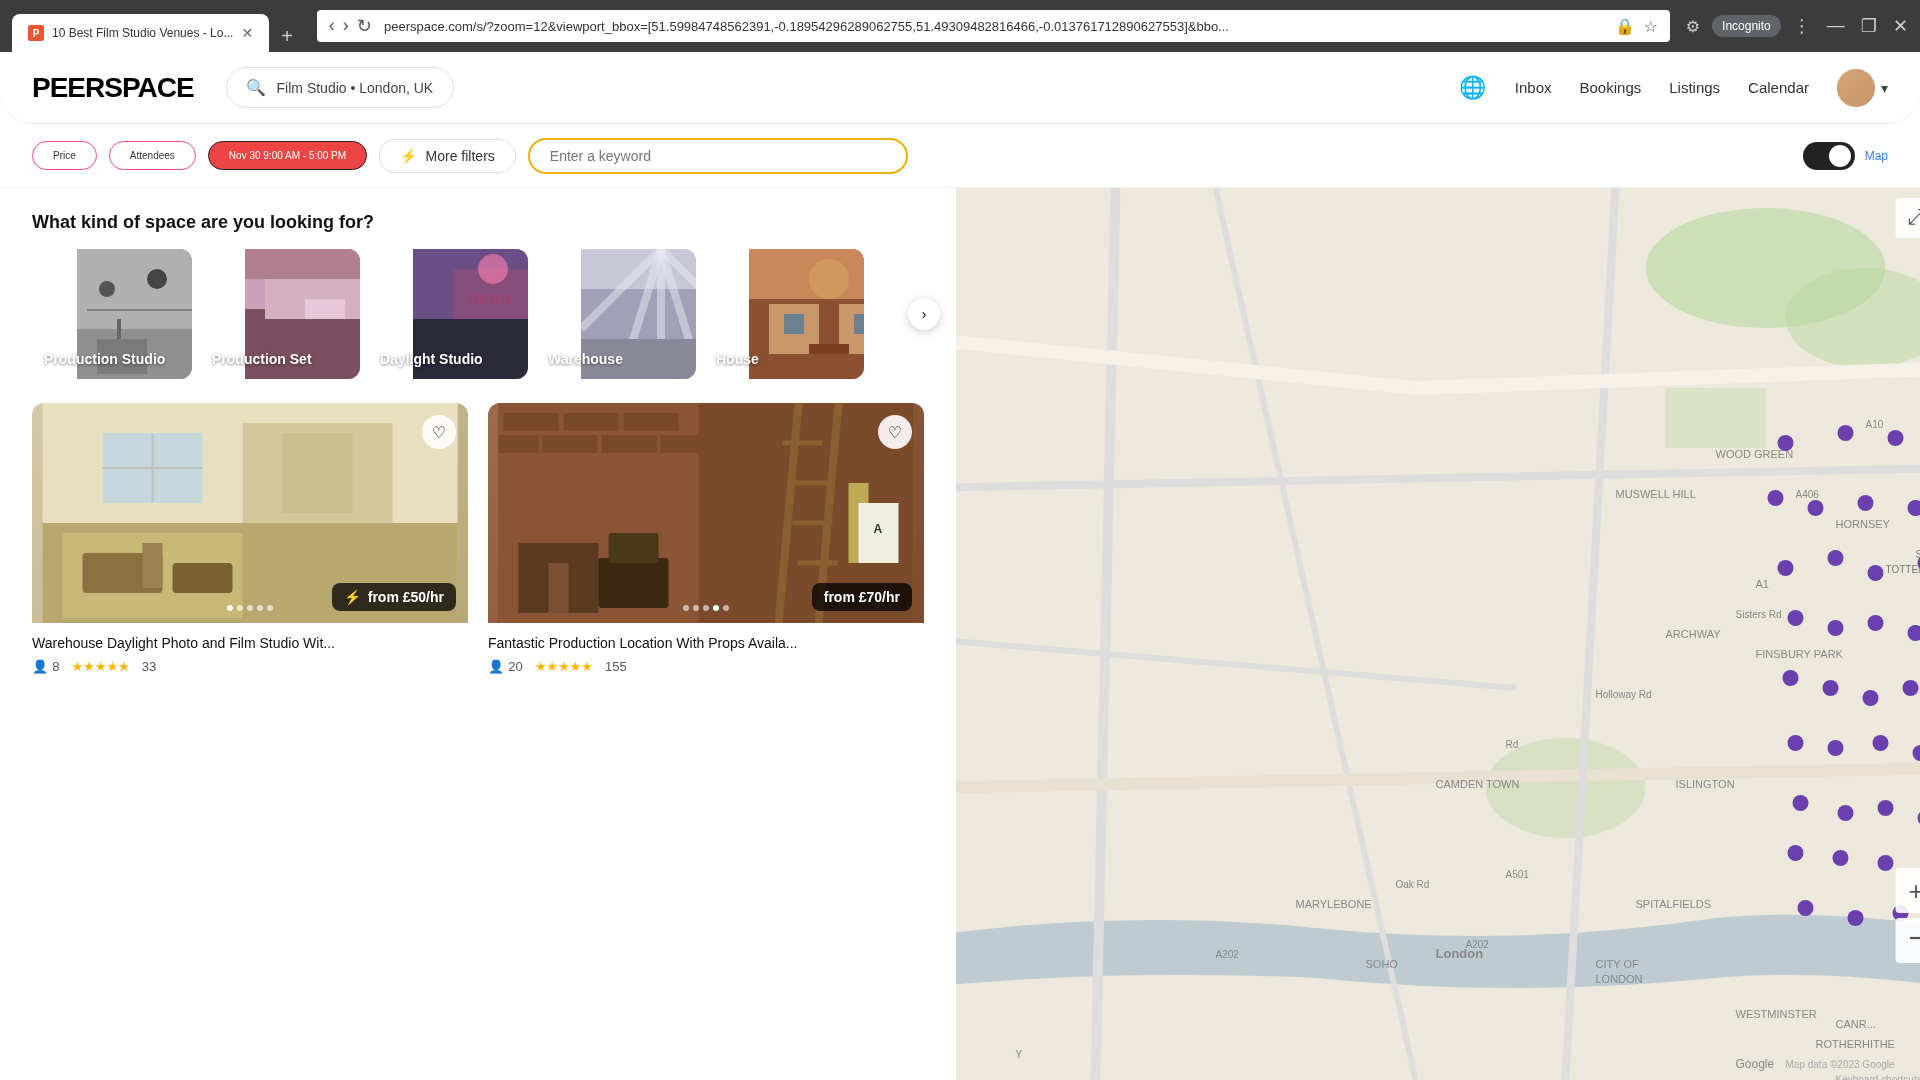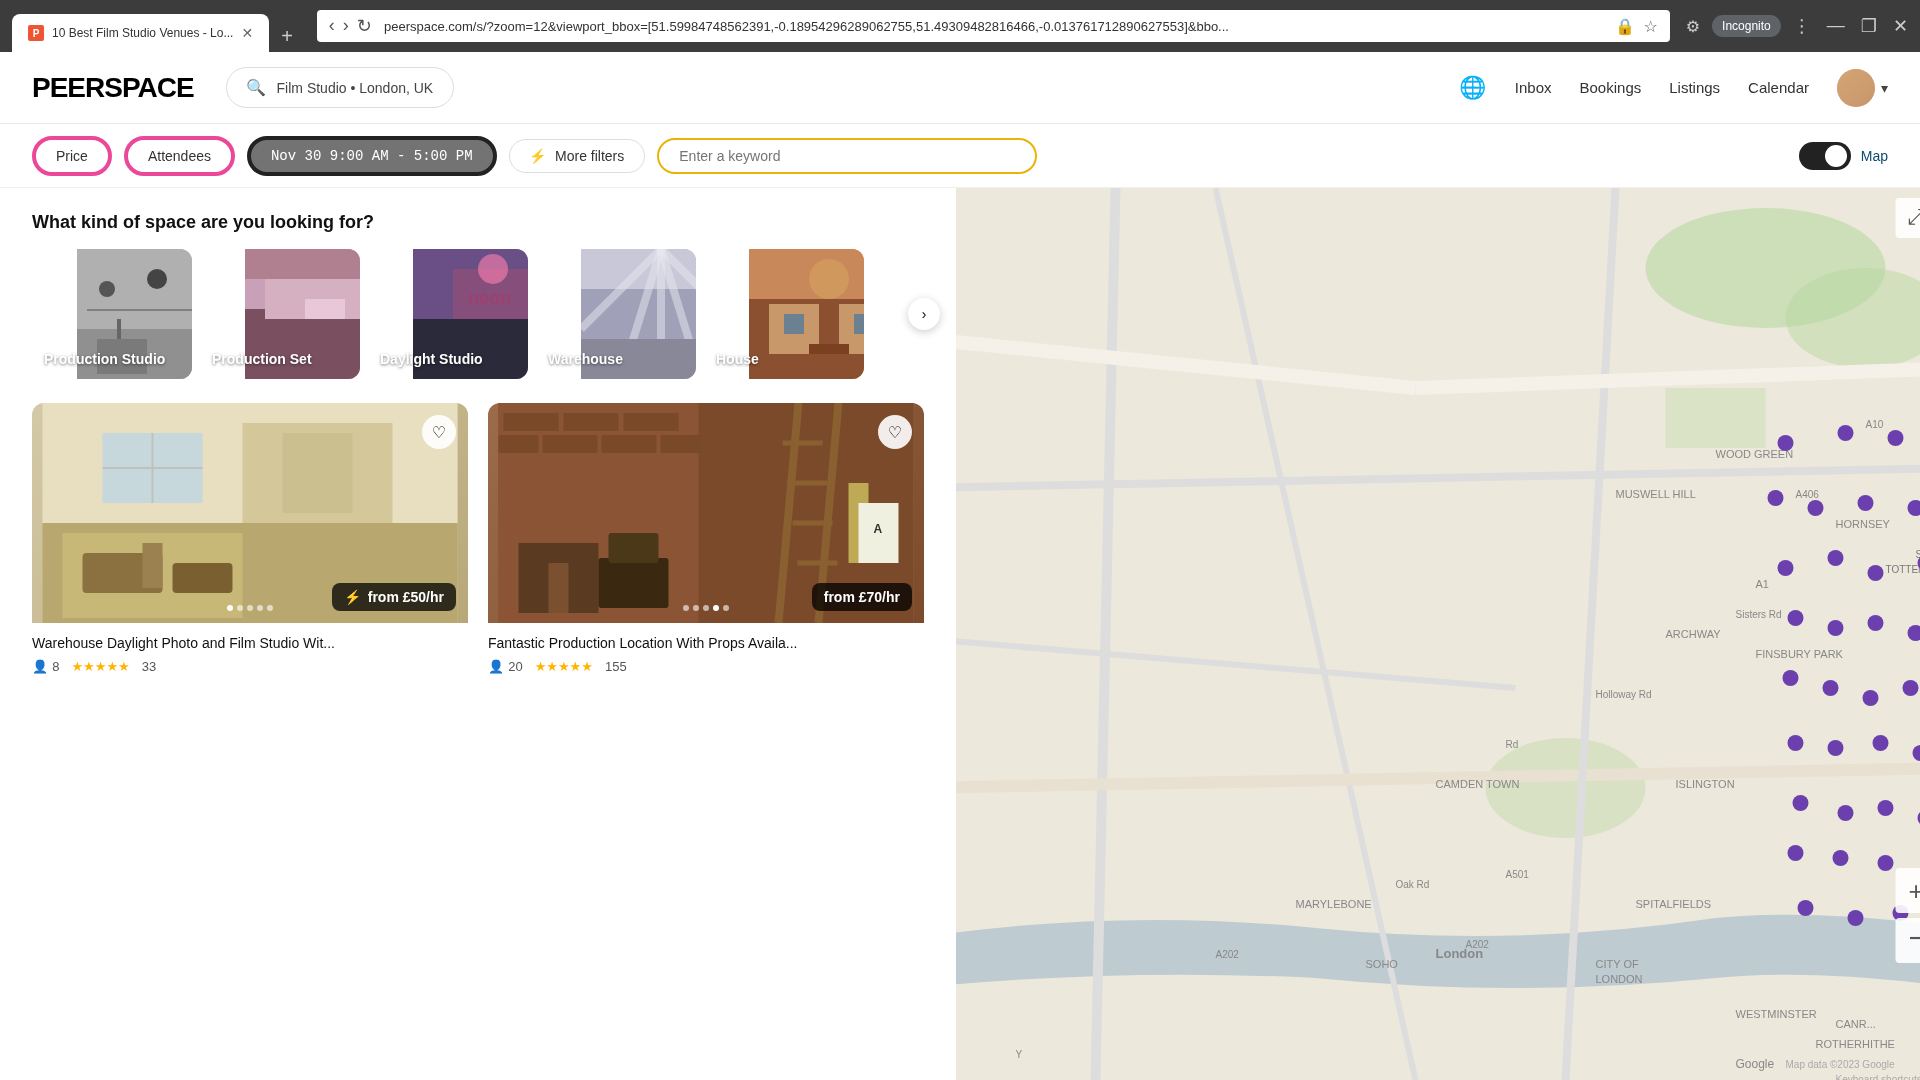--- a/index.html
+++ b/index.html
@@ -14,37 +14,37 @@
     .browser-tab-close { color: #666; font-size: 14px; cursor: pointer; }
     .browser-tab-new { background: transparent; border: none; color: #ccc; font-size: 20px; margin-left: 4px; padding: 4px 8px; cursor: pointer; }
     .browser-controls { display: flex; align-items: center; gap: 12px; background: #fff; border-radius: 4px; padding: 4px 12px; flex: 1; margin: 0 8px; height: 32px; }
     .browser-nav { display: flex; gap: 8px; color: #555; font-size: 18px; }
     .browser-nav span { cursor: pointer; }
     .browser-url { font-size: 13px; color: #333; flex: 1; }
     .browser-actions { display: flex; gap: 8px; color: #555; font-size: 16px; }
     .browser-window-controls { display: flex; gap: 16px; color: #ccc; font-size: 18px; margin-left: 8px; }
 
     
-    .navbar { height: 72px; border-bottom: 1px solid #e8e8e8; display: flex; align-items: center; padding: 0 32px; gap: 32px; background: #fff; }
+    .navbar { height: 72px; border-bottom: 1px solid #e8e8e8; display: flex; align-items: center; padding: 0 32px; gap: 32px; background: #fff; border-radius: 32px; }
     .logo { font-size: 28px; font-weight: 900; letter-spacing: -1px; color: #000; }
     .search-bar { display: flex; align-items: center; gap: 10px; border: 1px solid #ddd; border-radius: 24px; padding: 10px 20px; font-size: 14px; color: #444; cursor: pointer; }
     .search-bar .search-icon { color: #555; font-size: 16px; }
     .nav-right { margin-left: auto; display: flex; align-items: center; gap: 28px; }
     .nav-globe { font-size: 22px; color: #444; cursor: pointer; }
     .nav-link { font-size: 15px; color: #333; font-weight: 500; cursor: pointer; text-decoration: none; }
     .nav-avatar { width: 38px; height: 38px; border-radius: 50%; background: #c8a882; overflow: hidden; display: flex; align-items: center; justify-content: center; }
     .nav-dropdown { font-size: 14px; color: #444; cursor: pointer; }
 
     
     .filters-bar { height: 64px; display: flex; align-items: center; padding: 0 32px; gap: 12px; border-bottom: 1px solid #f0f0f0; background: #fff; }
-    .filter-btn { border: 4px solid #ec4899; border-radius: 24px; padding: 8px 20px; font-size: 14px; background: #fff; cursor: pointer; color: #333; }
-    .filter-btn-dark { background: #737373; color: #fff; border-color: #222; font-family: Liberation Mono, monospace; }
+    .filter-btn { border: 1px solid #ec4899; border-radius: 24px; padding: 8px 20px; font-size: 10px; background: #fff; cursor: pointer; color: #333; }
+    .filter-btn-dark { background: #ef4444; color: #fff; border-color: #222; }
     .filter-more { display: flex; align-items: center; gap: 8px; border: 1px solid #ddd; border-radius: 24px; padding: 8px 20px; font-size: 14px; background: #fff; cursor: pointer; color: #333; }
     .keyword-input { border: 2px solid #eab308; border-radius: 24px; padding: 8px 20px; font-size: 14px; flex: 1; max-width: 380px; color: #999; outline: none; }
-    .map-toggle { margin-left: auto; display: flex; align-items: center; gap: 10px; font-size: 14px; color: #0c4a6e; }
+    .map-toggle { margin-left: auto; display: flex; align-items: center; gap: 10px; font-size: 12px; color: #3b82f6; }
     .toggle-switch { width: 52px; height: 28px; background: #222; border-radius: 14px; position: relative; cursor: pointer; }
     .toggle-knob { width: 22px; height: 22px; background: #fff; border-radius: 50%; position: absolute; top: 3px; right: 4px; }
 
     
     .content { display: flex; height: calc(1080px - 52px - 72px - 64px); }
     .left-panel { width: 956px; overflow-y: auto; padding: 24px 32px; flex-shrink: 0; }
 
     
     .section-title { font-size: 18px; font-weight: 700; color: #111; margin-bottom: 16px; }
     .space-cards { display: flex; gap: 8px; margin-bottom: 24px; position: relative; }

